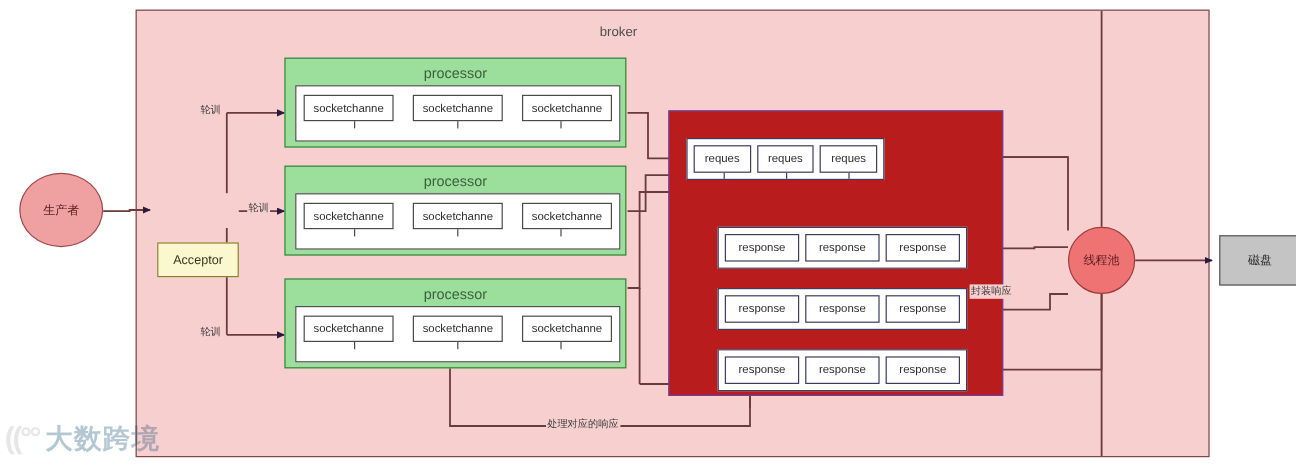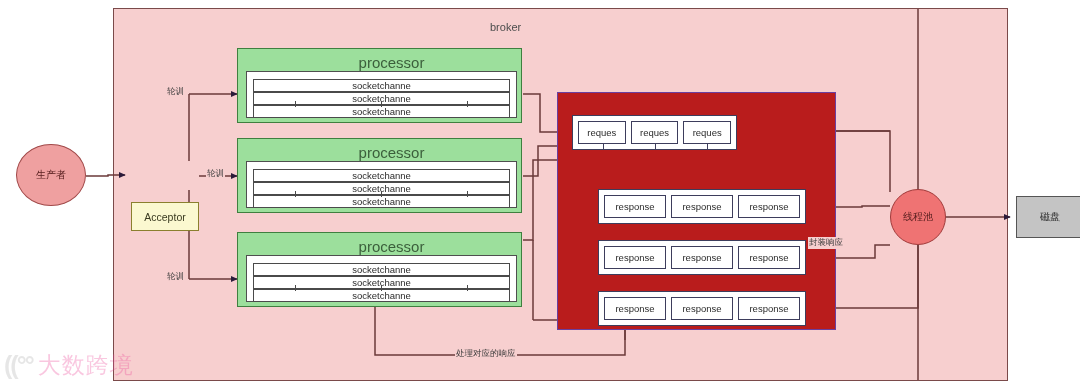--- a/index.html
+++ b/index.html
@@ -11,37 +11,37 @@
   }
   #canvas{position:absolute;left:0;top:0;width:1080px;height:389px;}
   .abs{position:absolute;box-sizing:border-box;}
 
   
   .broker{
     left:113px;top:8px;width:895px;height:373px;
     background:#f7cfcf;border:1.6px solid #7a4a4a;
   }
   .broker-label{
-    left:490px;top:20px;width:70px;height:14px;
-    font-size:11px;color:#4d4d4d;text-align:left;line-height:14px;
+    left:461px;top:20px;width:70px;height:14px;
+    font-size:11px;color:#4d4d4d;text-align:right;line-height:14px;
   }
 
   .processor{
     background:#9cdf9c;border:1.6px solid #3f7f3f;
     width:285px;height:75px;
   }
   .processor-label{
     position:absolute;left:0;top:5px;width:100%;
-    text-align:center;font-size:15px;color:#3b5f3b;padding-left:12px;
+    text-align:center;font-size:12px;color:#3b5f3b;
   }
   .sc-wrap{
     position:absolute;left:8px;top:22px;width:269px;height:45px;
     background:#ffffff;border:1.4px solid #4f4f4f;
   }
-  .sc-row{position:absolute;left:6px;top:7px;width:257px;height:22px;display:flex;gap:0;flex-direction:column;}
+  .sc-row{position:absolute;left:6px;top:7px;width:257px;height:22px;display:flex;gap:16px;}
   .sc-box{
     flex:1;background:#ffffff;border:1.3px solid #4a4a4a;
     font-size:9.5px;color:#2b2b2b;display:flex;align-items:center;justify-content:center;
   }
   .sc-tick{position:absolute;top:29px;width:1.3px;height:6px;background:#4a4a4a;}
 
   .purple{
     left:557px;top:92px;width:279px;height:238px;
     background:#b91c1c;border:1.6px solid #6a3fa0;
   }
@@ -84,21 +84,21 @@
     position:absolute;font-size:8.5px;color:#3a3a3a;
     background:#f7cfcf;padding:0 1px;white-space:nowrap;
   }
 
   
   .wm{
     left:4px;top:344px;width:150px;height:42px;
     display:flex;align-items:center;gap:5px;opacity:.30;
   }
   .wm-mark{font-size:25px;color:#b0b0b0;font-weight:bold;letter-spacing:-2px;}
-  .wm-text{font-size:23px;color:#ec4899;font-weight:normal;letter-spacing:1px;}
+  .wm-text{font-size:23px;color:#0c4a6e;font-weight:bold;letter-spacing:1px;}
 
   svg.lines{position:absolute;left:0;top:0;width:1080px;height:389px;pointer-events:none;}
 </style>
 </head>
 <body>
 
 <div id="canvas">
 
   <div class="abs broker"></div>
   <div class="abs broker-label">broker</div>

